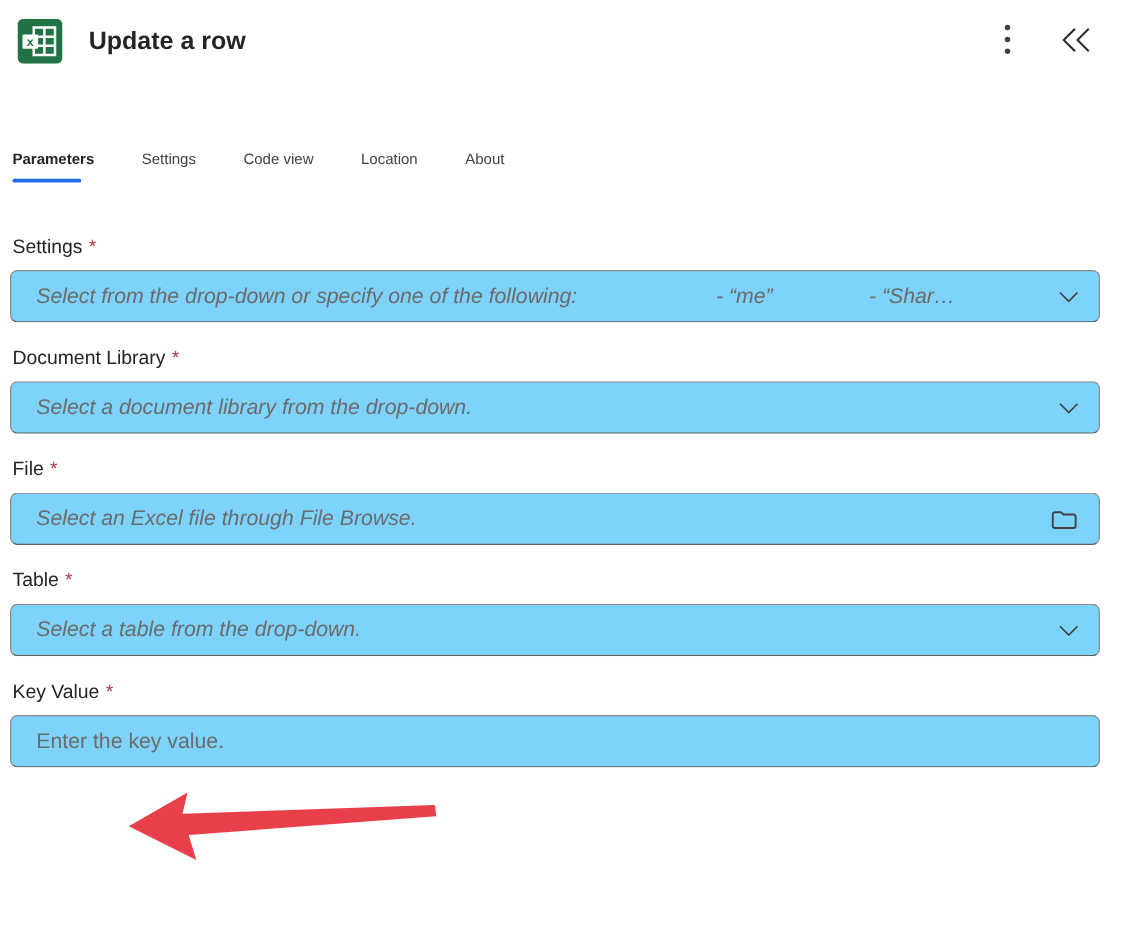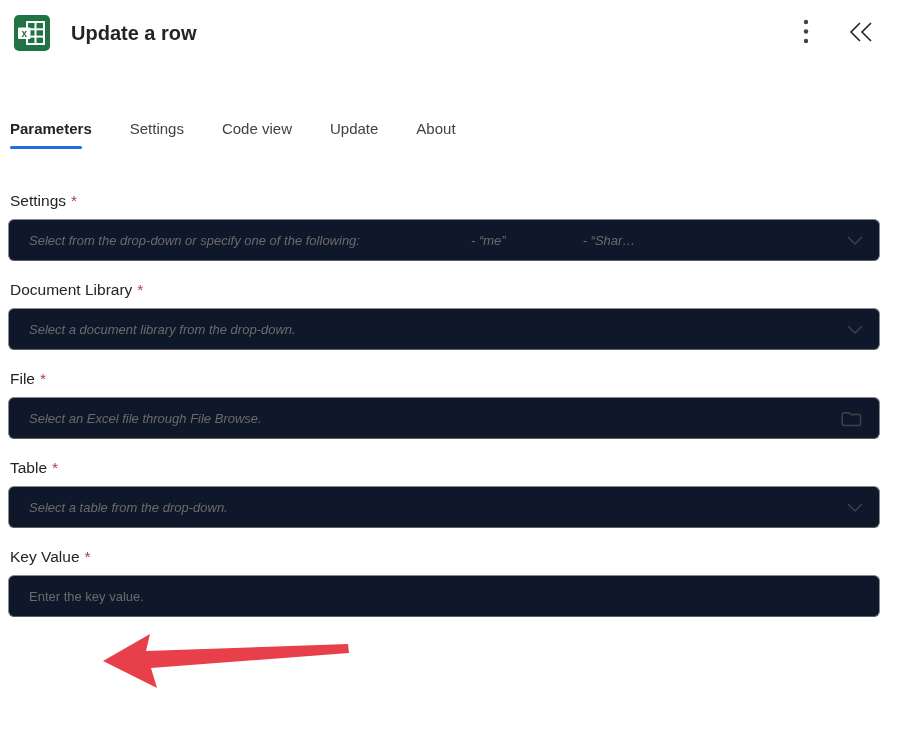--- a/index.html
+++ b/index.html
@@ -25,40 +25,40 @@
     display:flex;align-items:center;
     padding:15px 16px 0 14px;height:51px;
   }
   .app-icon{width:36px;height:36px;flex:0 0 auto;}
   .title{font-size:20px;margin-left:21px;color:var(--c-text);font-weight:bold;}
   .header-actions{margin-left:auto;display:flex;align-items:center;gap:34px;padding-right:8px;}
   .icon-btn{background:none;border:none;cursor:pointer;display:flex;align-items:center;justify-content:center;padding:2px;}
   
   .tab-bar{margin:69px 0 0 10px;display:flex;}
   .tab{
-    font-size:15px;color:var(--c-muted);
+    font-size:12px;color:var(--c-muted);
     margin-right:38px;padding-bottom:12px;
     position:relative;cursor:pointer;background:none;border:none;
     font-family:inherit;
   }
   .tab.active{color:var(--c-text);font-weight:700;}
   .tab.active::after{
     content:"";position:absolute;left:0;right:10px;bottom:0;height:3px;
     border-radius:3px;background:var(--c-underline);
   }
   
   .form{margin:43px 20px 0 8px;}
   .field-row{margin-bottom:20px;}
   .field-label{font-size:15.5px;line-height:18px;margin:0 0 9px 2px;color:var(--c-text);}
   .required{color:var(--c-required);margin-left:5px;}
   .field-box{
     height:42px;border:1px solid var(--c-border);border-bottom-color:#5f5f5f;
     border-radius:6px;display:flex;align-items:center;
-    padding:0 16px 0 20px;font-size:13px;color:var(--c-ph);
-    background:#0f172a;cursor:pointer;
+    padding:0 16px 0 20px;font-size:17px;color:var(--c-ph);
+    background:#7dd3fc;cursor:pointer;
   }
   .field-box .ph{font-style:italic;white-space:nowrap;}
   .control-text .field-box .ph{font-style:normal;}
   .ph-extra{font-style:italic;white-space:nowrap;}
   .ph-extra-1{margin-left:111px;}
   .ph-extra-2{margin-left:77px;}
   .box-icon{margin-left:auto;display:none;align-items:center;}
   .control-dropdown .chevron-wrap{display:flex;}
   .control-file .folder-wrap{display:flex;}
   
@@ -107,21 +107,21 @@
     <button class="tab active">
     <span>Parameters</span>
   </button>
     <button class="tab">
     <span>Settings</span>
   </button>
     <button class="tab">
     <span>Code view</span>
   </button>
     <button class="tab">
-    <span>Update</span>
+    <span>Location</span>
   </button>
     <button class="tab">
     <span>About</span>
   </button>
   </div>
 
 <div class="form">
     <div class="field-row control-dropdown">
     <div class="field-label"><span>Settings</span><span class="required">*</span></div>
     <div class="field-box">

